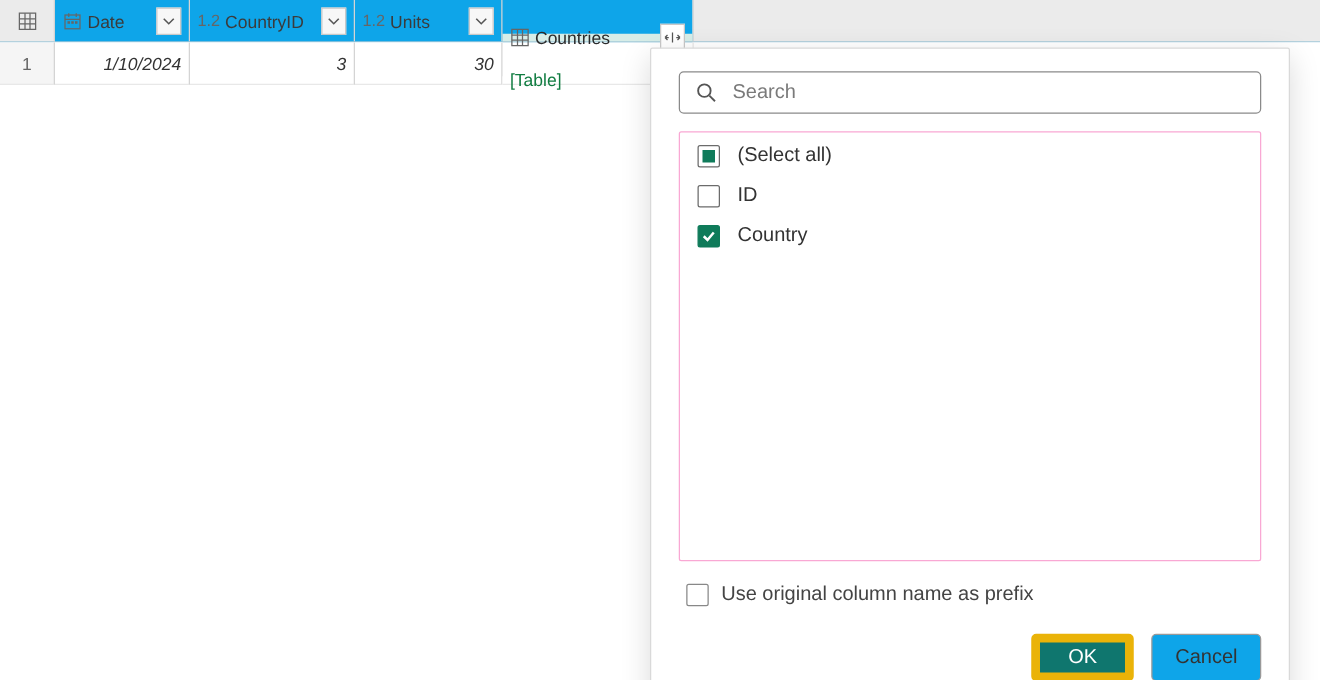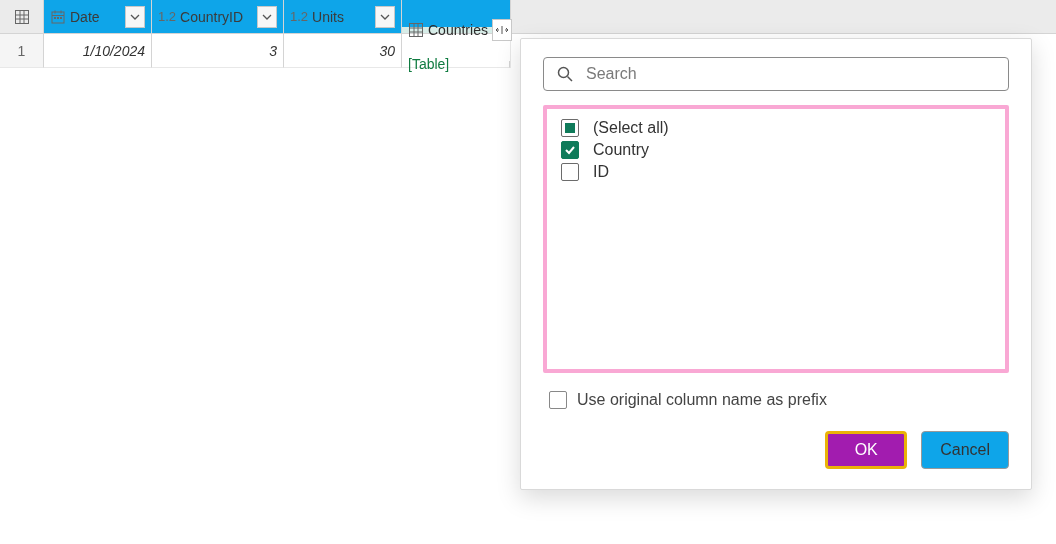--- a/index.html
+++ b/index.html
@@ -32,21 +32,21 @@
     justify-content: center;
     background: #f5f5f5;
     color: #666;
     border-right: 1px solid #d4d4d4;
   }
   .header-row .row-handle { background: #ebebeb; }
 
   .col-date    { width: 108px; }
   .col-cid     { width: 132px; }
   .col-units   { width: 118px; }
-  .col-countries { width: 108px; margin-top: 27px; }
+  .col-countries { width: 152px; margin-top: 27px; }
 
   .hdr {
     display: flex;
     align-items: center;
     gap: 4px;
     width: 100%;
   }
   .hdr .type-ico { flex: 0 0 auto; display: flex; align-items: center; justify-content: center; color: #666; }
   .hdr .label { flex: 1 1 auto; color: #3b3b3b; font-weight: 400; white-space: nowrap; }
   .hdr .drop {
@@ -105,27 +105,27 @@
   .search-wrap input {
     border: none; outline: none;
     font-size: 16px;
     flex: 1;
     color: #333;
     background: transparent;
   }
   .search-wrap input::placeholder { color: #7a7a7a; }
 
   .option-box {
-    border: 4px solid #f9a8d4;
+    border: 1px solid #f9a8d4;
     border-radius: 2px;
-    height: 268px;
+    height: 344px;
     padding: 10px 14px;
     display: flex;
     flex-direction: column;
-    gap: 4px;
+    gap: 14px;
     margin-bottom: 18px;
   }
   .opt {
     display: flex;
     align-items: center;
     gap: 14px;
     font-size: 16px;
     color: #333;
   }
   .cb {
@@ -159,21 +159,21 @@
   }
   .btn {
     min-width: 82px;
     height: 38px;
     border-radius: 4px;
     font-size: 16px;
     display: flex; align-items: center; justify-content: center;
     cursor: pointer;
     padding: 0 18px;
   }
-  .btn-primary { background: #a21caf; color: #fff; border: 3px solid #eab308; }
+  .btn-primary { background: #0f766e; color: #fff; border: 7px solid #eab308; }
   .btn-secondary { background: #0ea5e9; color: #333; border: 1px solid #999; }
 
   svg { display: block; }
 </style>
 </head>
 <body>
 
 <div class="grid">
 
   <div class="header-row">
@@ -285,31 +285,31 @@
   </div>
 
   <div class="option-box">
     <div class="opt">
       <span class="cb indet">
           <span class="sq"></span>
         </span>
       <span>(Select all)</span>
     </div>
     <div class="opt">
+      <span class="cb"></span>
+      <span>ID</span>
+    </div>
+    <div class="opt">
       <span class="cb checked">
         <svg width="12" height="12" viewBox="0 0 12 12">
             <path d="M2 6 L5 9 L10 3" fill="none" stroke="#fff" stroke-width="2"></path>
           </svg>
       </span>
       <span>Country</span>
     </div>
-    <div class="opt">
-      <span class="cb"></span>
-      <span>ID</span>
-    </div>
   </div>
 
   <div class="prefix-row">
     <span class="cb" style="border-color:#888;"></span>
     <span>Use original column name as prefix</span>
   </div>
 
   <div class="btn-row">
     <div class="btn btn-primary">OK</div>
     <div class="btn btn-secondary">Cancel</div>

